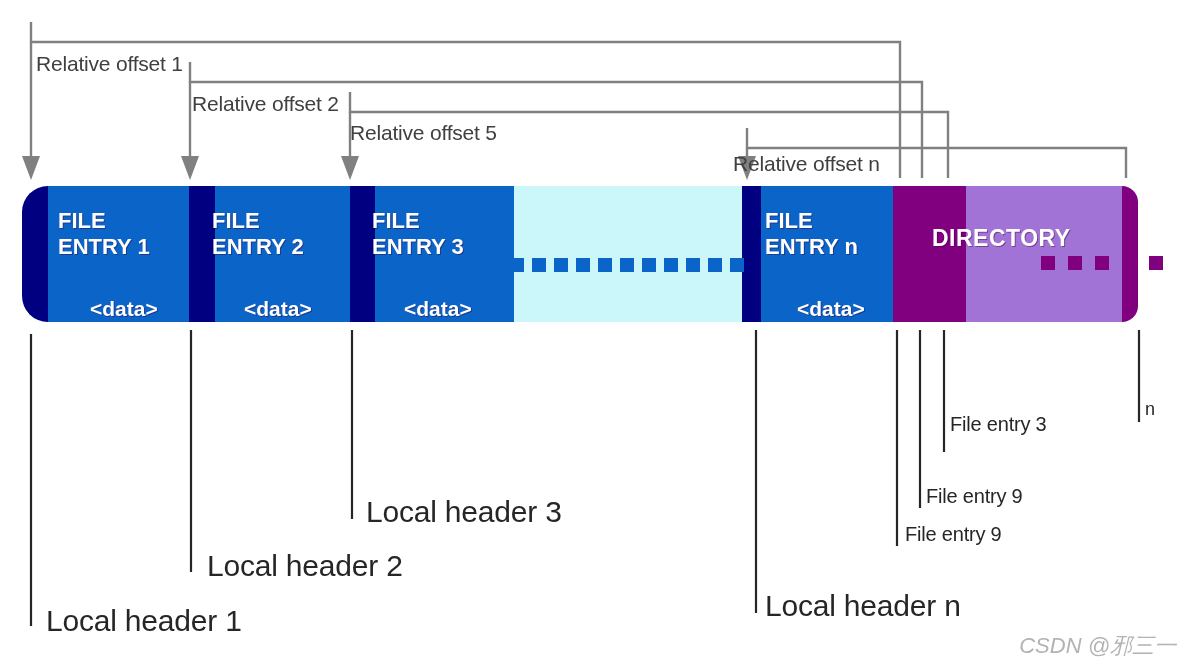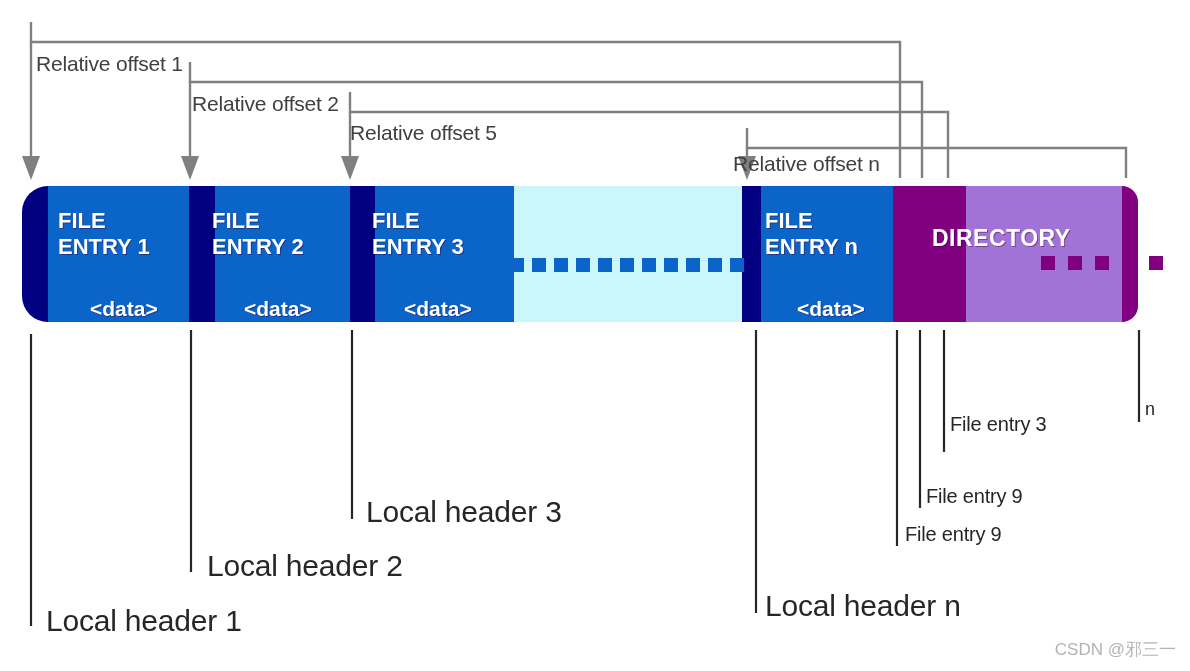--- a/index.html
+++ b/index.html
@@ -114,24 +114,25 @@
     position: absolute;
     width: 14px;
     height: 14px;
   }
   .dot-blue { background: #0b64c8; }
   .dot-purple { background: #800080; }
   .watermark {
     position: absolute;
     right: 14px;
     bottom: 10px;
-    font-size: 17px;
+    font-size: 22px;
     color: #b3b3b3;
     font-family: "Liberation Sans", sans-serif;
     white-space: nowrap;
+    font-style: italic;
   }
 </style>
 </head>
 <body>
 
 <div id="stage">
 
   <svg class="layer" id="top-svg">
       <path d="M 31 22 L 31 42 L 900 42 L 900 178" fill="none" stroke="#808080" stroke-width="2.4"></path>
       <line x1="31" y1="42" x2="31" y2="158" stroke="#808080" stroke-width="2.4"></line>

